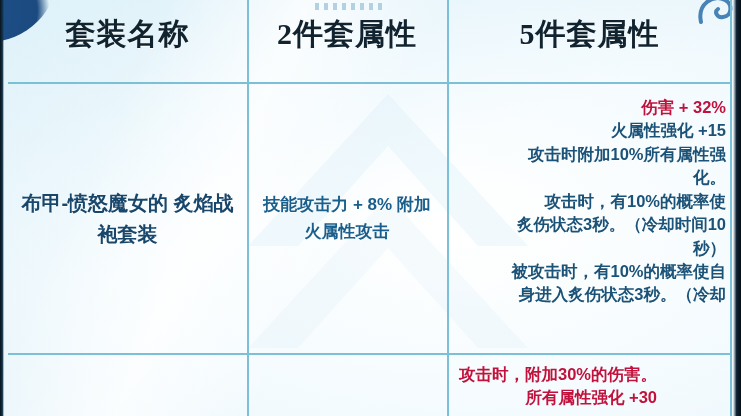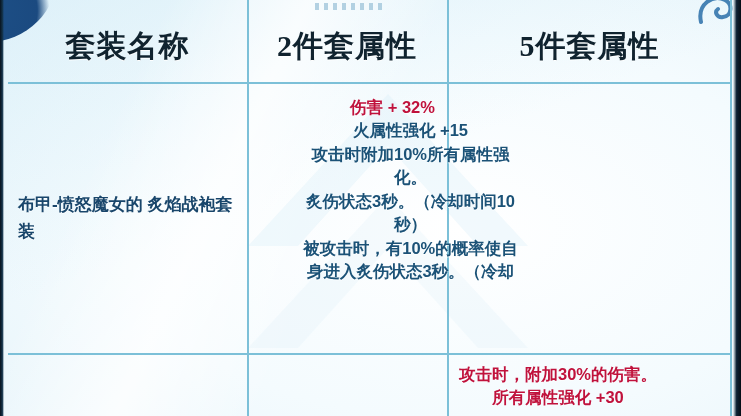--- a/index.html
+++ b/index.html
@@ -123,21 +123,21 @@
     align-items: center;
     justify-content: center;
     padding: 0 10px;
   }
   .col-1 { width: 239px; }
   .col-2 { width: 200px; border-radius: 20px; }
   .col-3 { width: 285px; }
 
   
   .row-head {
-    top: 12px;
+    top: 0;
     height: 68px;
   }
   .head-text {
     font-family: "Liberation Serif", "DejaVu Serif", serif;
     font-weight: bold;
     font-size: 30px;
     letter-spacing: 1px;
     color: #10232f;
     text-shadow: 0 1px 0 rgba(255,255,255,.9);
     white-space: nowrap;
@@ -147,24 +147,25 @@
   .row-body1 {
     top: 84px;
     height: 269px;
   }
   .row-body2 {
     top: 355px;
     height: 61px;
   }
 
   .cell-name {
-    font-size: 17px;
+    font-size: 20px;
     font-weight: bold;
     line-height: 1.55;
     color: #19466b;
+    text-align: center;
     text-shadow: 0 1px 0 rgba(255,255,255,.8);
   }
 
   .cell-2pc {
     font-size: 17px;
     font-weight: bold;
     line-height: 1.55;
     color: #1a5f8c;
     text-align: center;
     text-shadow: 0 1px 0 rgba(255,255,255,.8);
@@ -174,21 +175,21 @@
     align-items: flex-start;
     justify-content: flex-start;
     padding: 12px 6px 0 12px;
   }
   .cell-5pc.pad-row2 { padding-top: 8px; }
 
   .fx-list {
     font-size: 16.5px;
     font-weight: bold;
     line-height: 1.42;
-    text-align: center;
+    text-align: right;
   }
   .fx-list div { white-space: pre-wrap; }
   .fx-red  { color: #c0123c; text-shadow: 0 1px 0 rgba(255,255,255,.6); }
   .fx-blue { color: #1b5277; text-shadow: 0 1px 0 rgba(255,255,255,.7); margin-left: 36px; }
 </style>
 </head>
 <body>
 
 <div class="screen">
 
@@ -234,25 +235,30 @@
       <div class="cell col-3">
         <span class="head-text">5件套属性</span>
       </div>
     </div>
 
     <div class="row row-body1">
       <div class="cell col-1">
         <span class="cell-name">布甲-愤怒魔女的
 炙焰战袍套装</span>
       </div>
+      <div class="cell col-2">
+        <span class="cell-2pc">技能攻击力 + 8%
+附加火属性攻击</span>
+      </div>
       <div class="cell col-3 cell-5pc">
         <div class="fx-list">
             <div class="fx-red">伤害 + 32%</div>
             <div class="fx-blue">火属性强化 +15</div>
             <div class="fx-blue">攻击时附加10%所有属性强化。</div>
+            <div class="fx-blue">攻击时，有10%的概率使</div>
             <div class="fx-blue">炙伤状态3秒。（冷却时间10</div>
             <div class="fx-blue">秒）</div>
             <div class="fx-blue">被攻击时，有10%的概率使自</div>
             <div class="fx-blue">身进入炙伤状态3秒。（冷却</div>
           </div>
       </div>
     </div>
 
     <div class="row row-body2">
       <div class="cell col-1">

